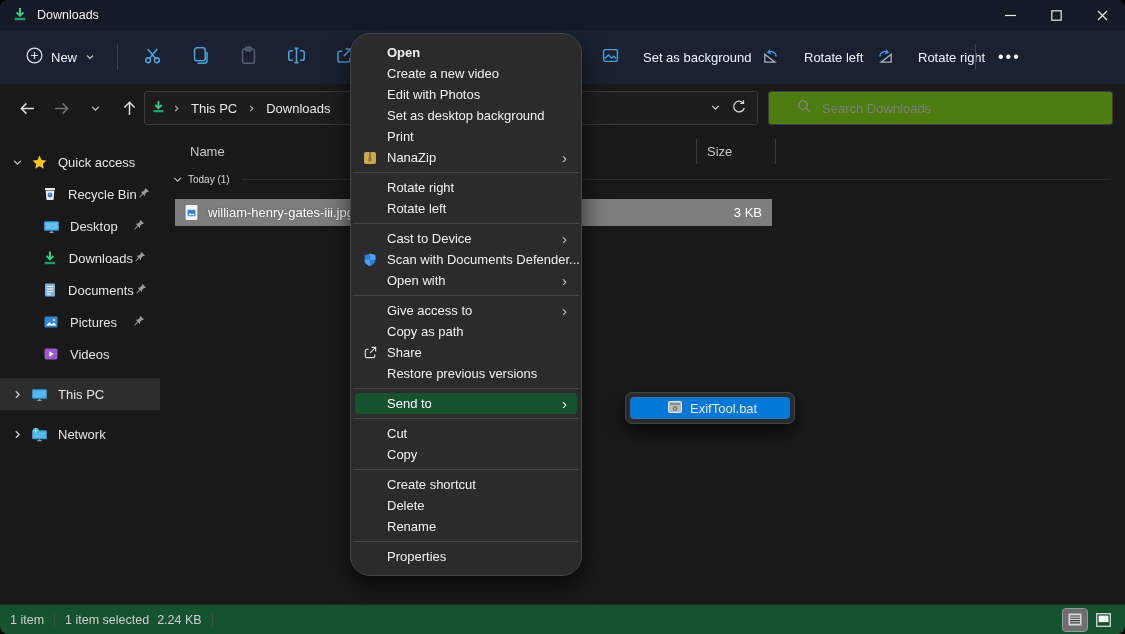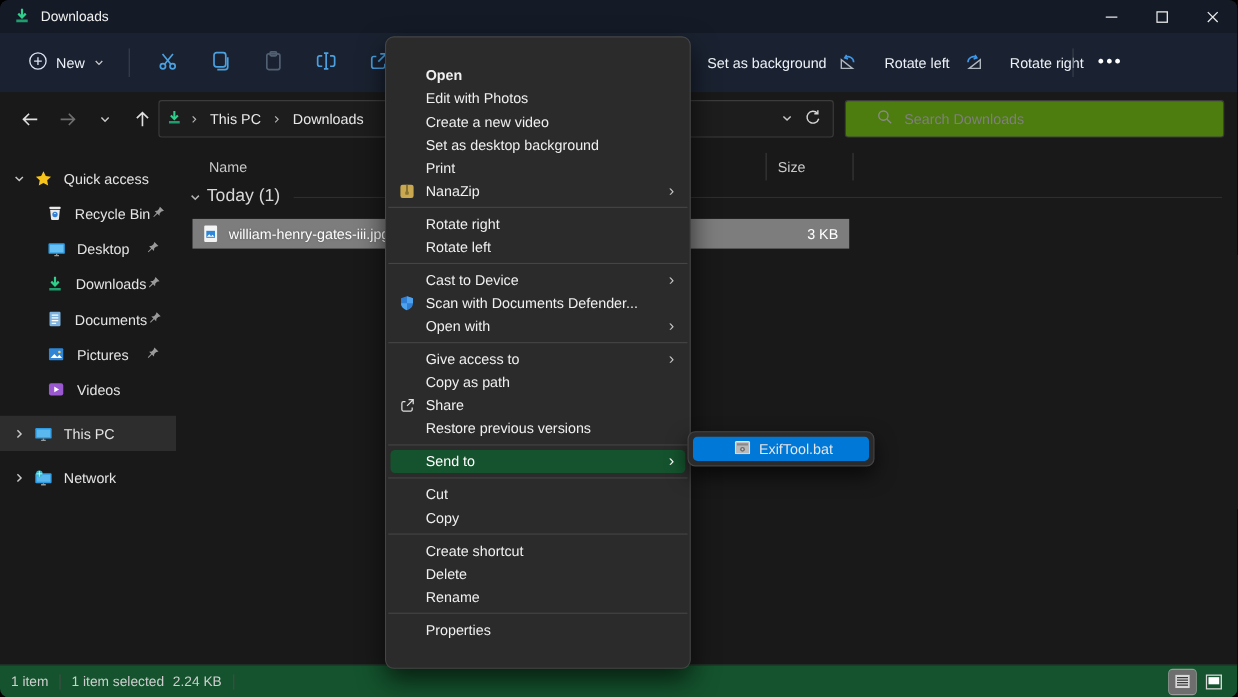--- a/index.html
+++ b/index.html
@@ -51,38 +51,38 @@
   .sb-child .sb-icon { margin-left:42px; }
   .sb-gap { height:8px; }
   .sb-sel { background:#2d2d2d; }
   .filearea { flex:1; position:relative; padding-top:6px; }
   .col-headers { height:26px; display:flex; align-items:center; position:relative; color:#c8c8c8; }
   .col-name { padding-left:30px; }
   .col-size { position:absolute; left:536px; width:80px; height:25px; line-height:25px;
     border-left:1px solid #3a3a3a; border-right:1px solid #3a3a3a; padding-left:10px; }
   .group-row { height:30px; display:flex; align-items:center; color:#d8d8d8; }
   .group-row .chev { width:14px; margin-left:10px; display:flex; justify-content:center; color:#b5b5b5; }
-  .group-label { margin-left:4px; font-size:16px; white-space:nowrap; }
+  .group-label { margin-left:4px; font-size:10px; white-space:nowrap; }
   .group-rule { flex:1; height:1px; background:#2e2e2e; margin:0 14px 0 12px; }
   .file-row { position:relative; margin-left:15px; margin-top:5px; width:597px; height:27px;
     background:#7d7d7d; display:flex; align-items:center; color:#fff; }
   .file-icon { margin-left:8px; width:17px; height:17px; }
   .file-name { margin-left:8px; text-shadow:0 0 2px rgba(0,0,0,.35); }
   .file-size { position:absolute; right:10px; color:#fff; }
   
   .statusbar { position:absolute; left:0; bottom:0; width:100%; height:30px; background:#14532d;
     border-top:1px solid #262626; display:flex; align-items:center; padding:0 10px; color:#cfcfcf; font-size:12.5px; }
   .st-sep { width:1px; height:14px; background:#4a4a4a; margin:0 10px; }
   .st-right { margin-left:auto; display:flex; gap:4px; align-items:center; }
   .view-btn { width:24px; height:22px; display:flex; align-items:center; justify-content:center; border-radius:3px; }
   .view-btn.active { background:#6e6e6e; outline:1px solid #9a9a9a; }
   
-  .context-menu { position:absolute; left:350px; top:33px; width:278px; background:#2b2b2b;
-    border:1px solid #454545; border-radius:8px; box-shadow:0 10px 24px rgba(0,0,0,.65);
-    padding:24px 0; z-index:100; }
+  .context-menu { position:absolute; left:350px; top:33px; width:232px; background:#2b2b2b;
+    border:1px solid #454545; border-radius:20px; box-shadow:0 10px 24px rgba(0,0,0,.65);
+    padding:8px 0; z-index:100; }
   .menu-item { height:21px; margin:0 4px; padding:0 8px; border-radius:4px;
     display:flex; align-items:center; color:#f0f0f0; }
   .mi-icon { width:24px; height:16px; display:flex; align-items:center; flex:0 0 auto; }
   .mi-label { flex:1; white-space:nowrap; font-size:13px; }
   .mi-label.bold { font-weight:bold; }
   .mi-arrow { color:#c5c5c5; font-size:15px; line-height:1; padding-right:2px; }
   .menu-sep { height:1px; background:#454545; margin:4px 2px; }
   .menu-item.active { background:#14532d; }
   .menu-item.active .mi-label, .menu-item.active .mi-arrow { color:#fff; }
   
@@ -469,25 +469,25 @@
     </div>
   </div>
 
   <div class="context-menu">
     <div class="menu-item">
       <span class="mi-icon"></span>
       <span class="mi-label bold">Open</span>
     </div>
     <div class="menu-item">
       <span class="mi-icon"></span>
+      <span class="mi-label">Create a new video</span>
+    </div>
+    <div class="menu-item">
+      <span class="mi-icon"></span>
       <span class="mi-label">Edit with Photos</span>
-    </div>
-    <div class="menu-item">
-      <span class="mi-icon"></span>
-      <span class="mi-label">Create a new video</span>
     </div>
     <div class="menu-item">
       <span class="mi-icon"></span>
       <span class="mi-label">Set as desktop background</span>
     </div>
     <div class="menu-item">
       <span class="mi-icon"></span>
       <span class="mi-label">Print</span>
     </div>
     <div class="menu-item">

